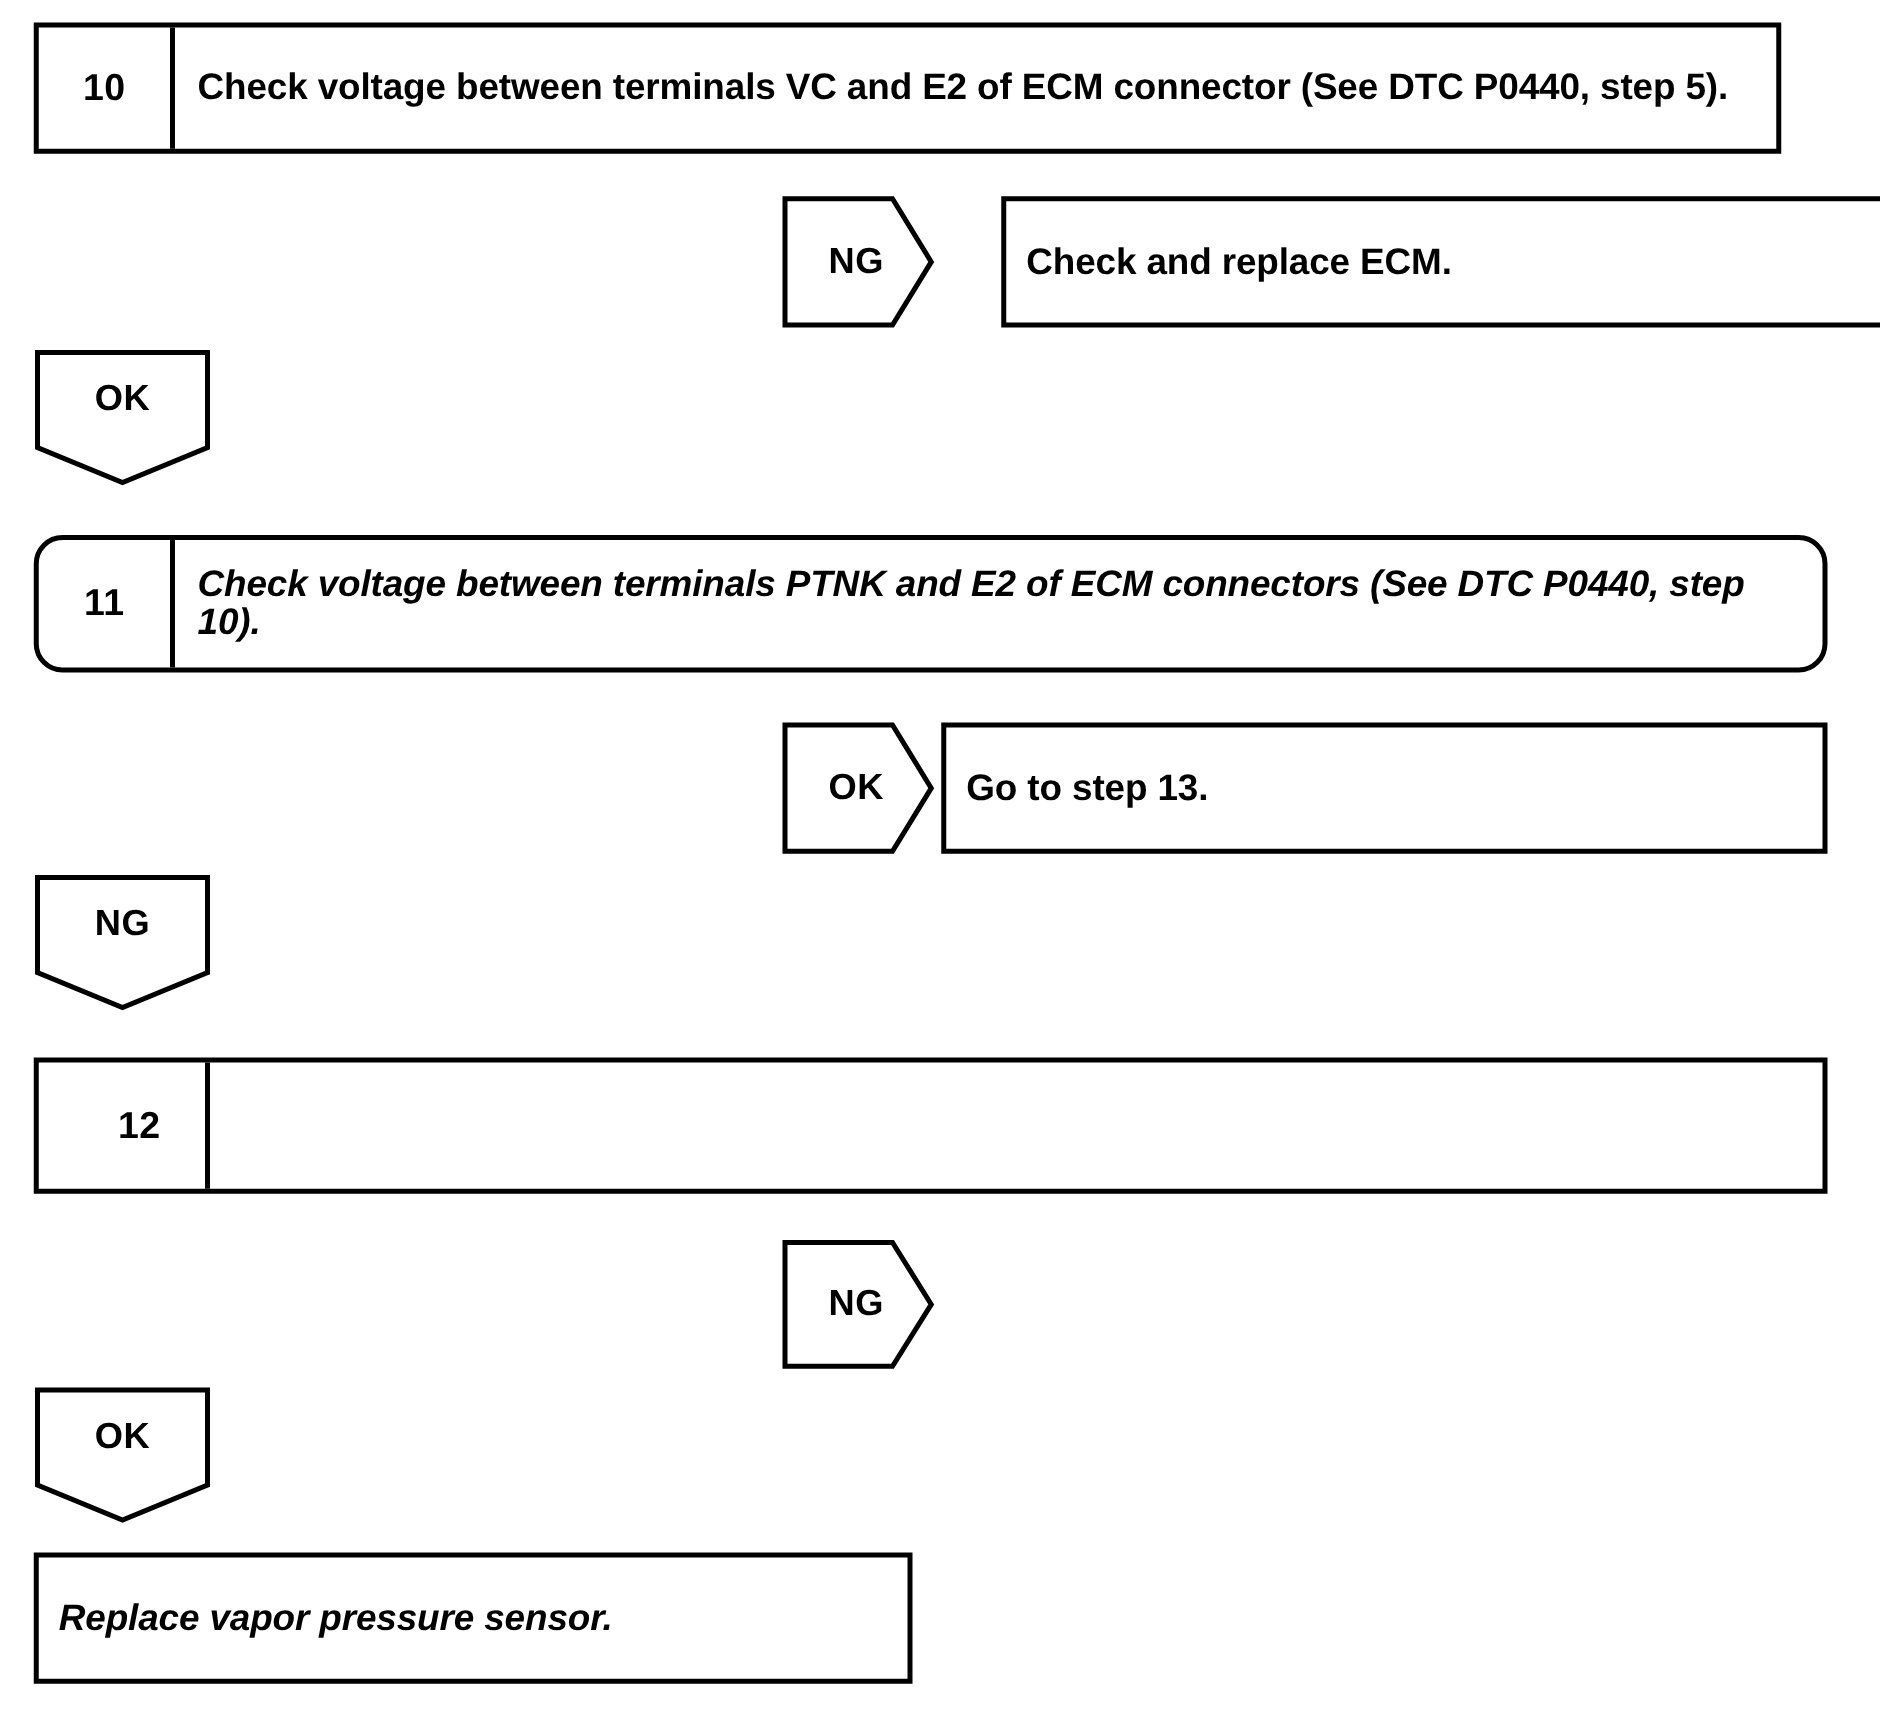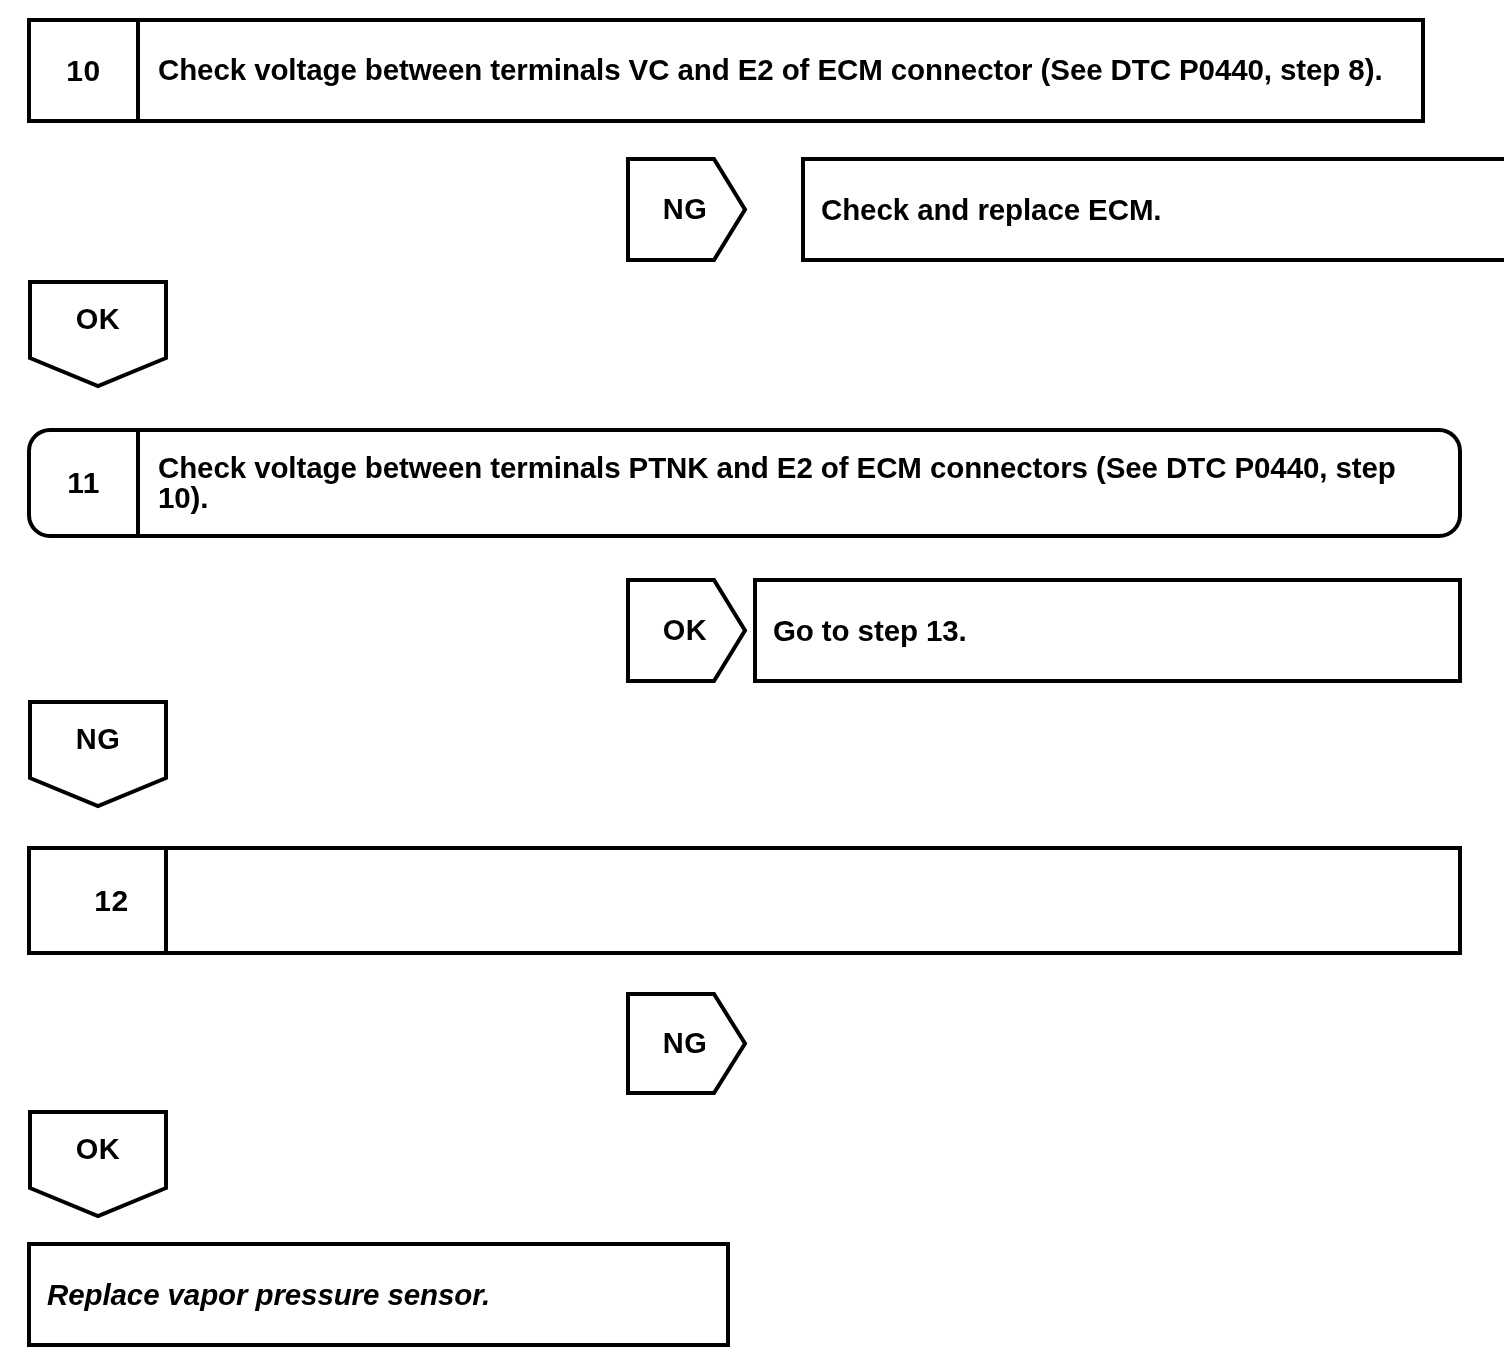--- a/index.html
+++ b/index.html
@@ -46,20 +46,21 @@
     align-items: center;
     padding: 0 14px 0 18px;
     font-weight: bold;
     font-size: 29.5px;
     color: #000000;
     line-height: 1.17;
     letter-spacing: -0.1px;
   }
   .step-text.tight {
     line-height: 1.02;
+    font-style: italic;
   }
 
   
   .result-box {
     position: absolute;
     box-sizing: border-box;
     border: 4px solid #000000;
     background: #ffffff;
     display: flex;
     align-items: center;
@@ -119,21 +120,21 @@
     letter-spacing: 0.5px;
   }
 </style>
 </head>
 <body>
 
 <div id="flowchart">
 
   <div class="step-box" style="left:27px; top:18px; width:1398px; height:105px;">
     <div class="step-num">10</div>
-    <div class="step-text">Check voltage between terminals VC and E2 of ECM connector (See DTC P0440, step 8).</div>
+    <div class="step-text">Check voltage between terminals VC and E2 of ECM connector (See DTC P0440, step 5).</div>
   </div>
 
   <div class="arrow-tag" style="left:626px; top:157px; width:121px; height:105px;">
     <svg width="121" height="105" viewBox="0 0 121 105" aria-hidden="true">
       <polygon points="2,2 88,2 119,52.5 88,103 2,103" fill="#ffffff" stroke="#000000" stroke-width="4" stroke-linejoin="miter"></polygon>
     </svg>
     <span class="tag-label">NG</span>
   </div>
   <div class="result-box" style="left:753px; top:157px; width:709px; height:105px;margin-left:48px;">Check and replace ECM.</div>
 

